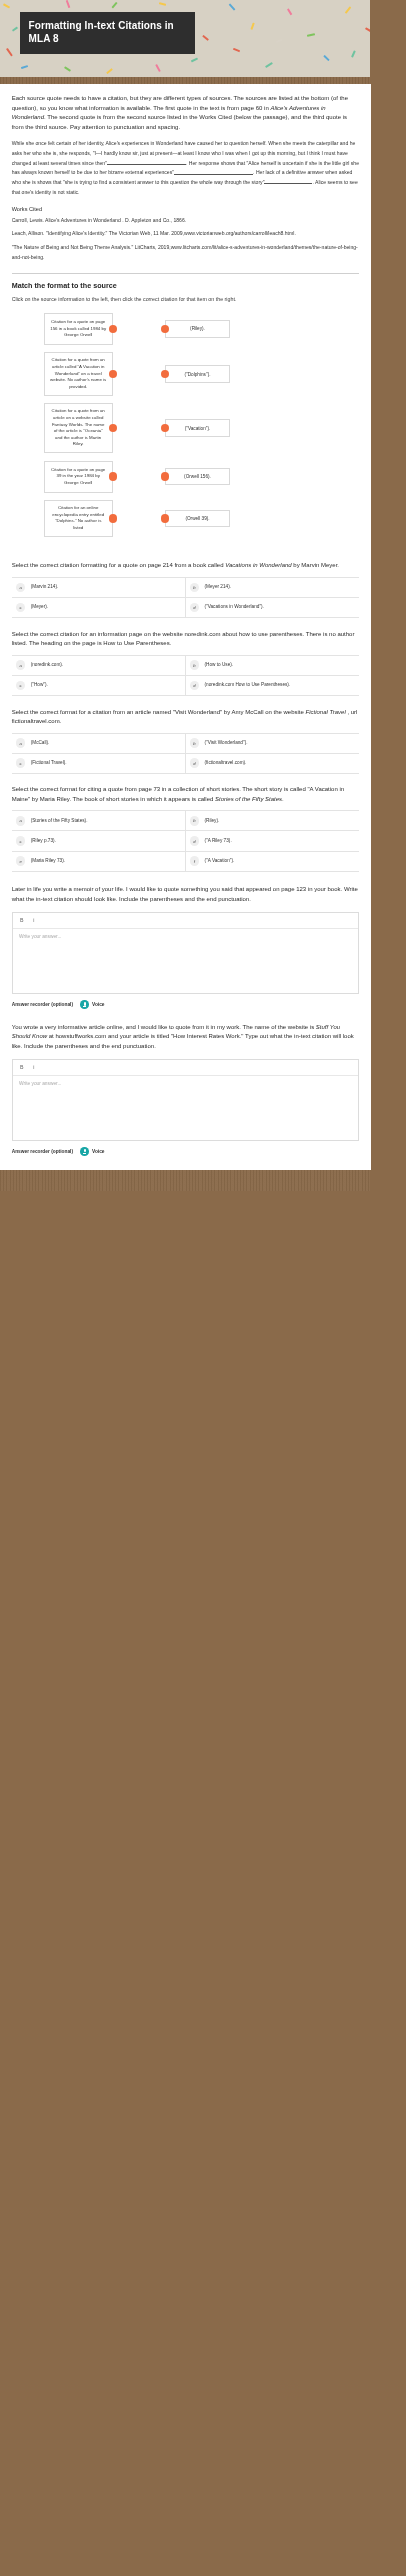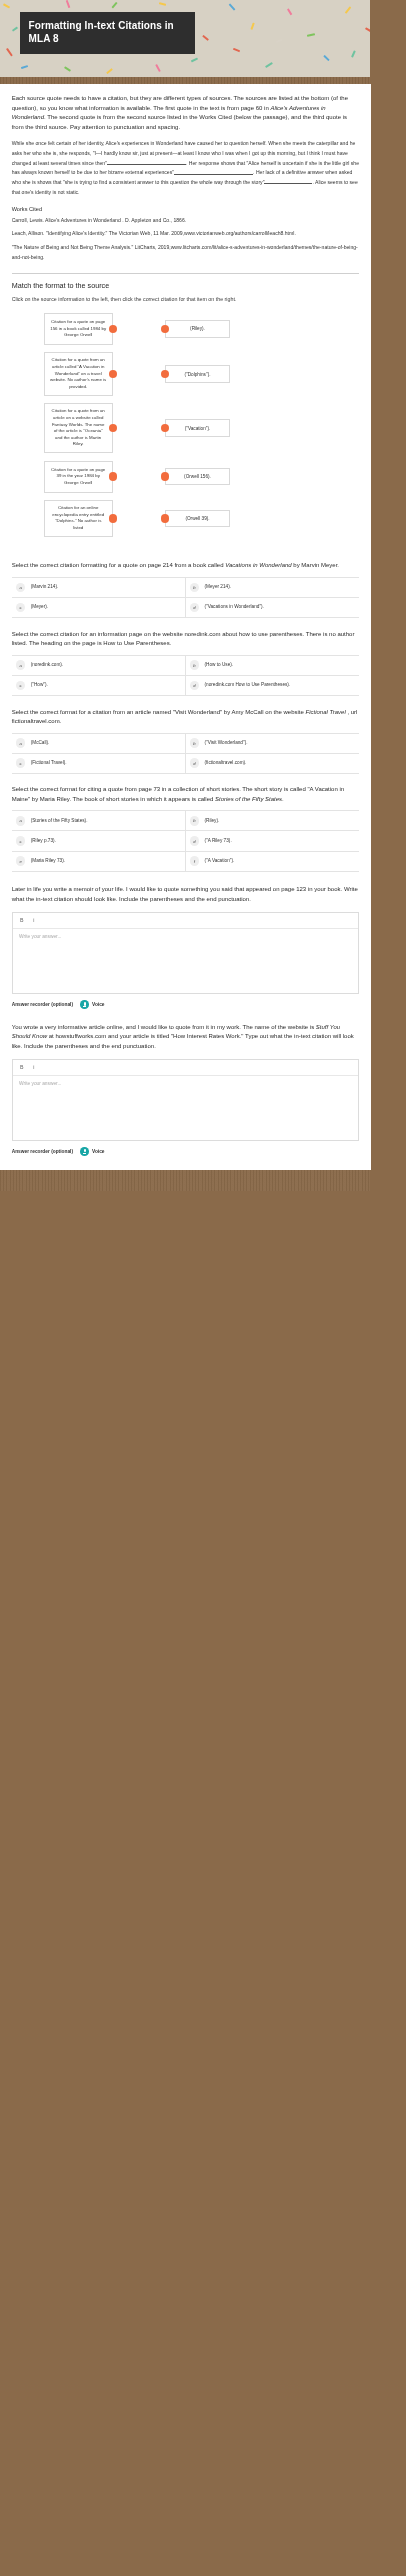--- a/index.html
+++ b/index.html
@@ -85,21 +85,21 @@
     color: #333;
   }
   .works-list div { margin-bottom: 4.2px; }
   hr.sep {
     border: none;
     border-top: 0.5px solid #cfcfcf;
     margin: 10.6px 0 7.4px 0;
   }
   h2.section {
     font-size: 7.2px;
-    font-weight: normal;
+    font-weight: bold;
     margin: 3.2px 0 5.3px 0;
     color: #1f1f1f;
   }
   .instr {
     font-size: 5.3px;
     line-height: 1.55;
     color: #3a3a3a;
     margin-bottom: 7.4px;
   }
   

